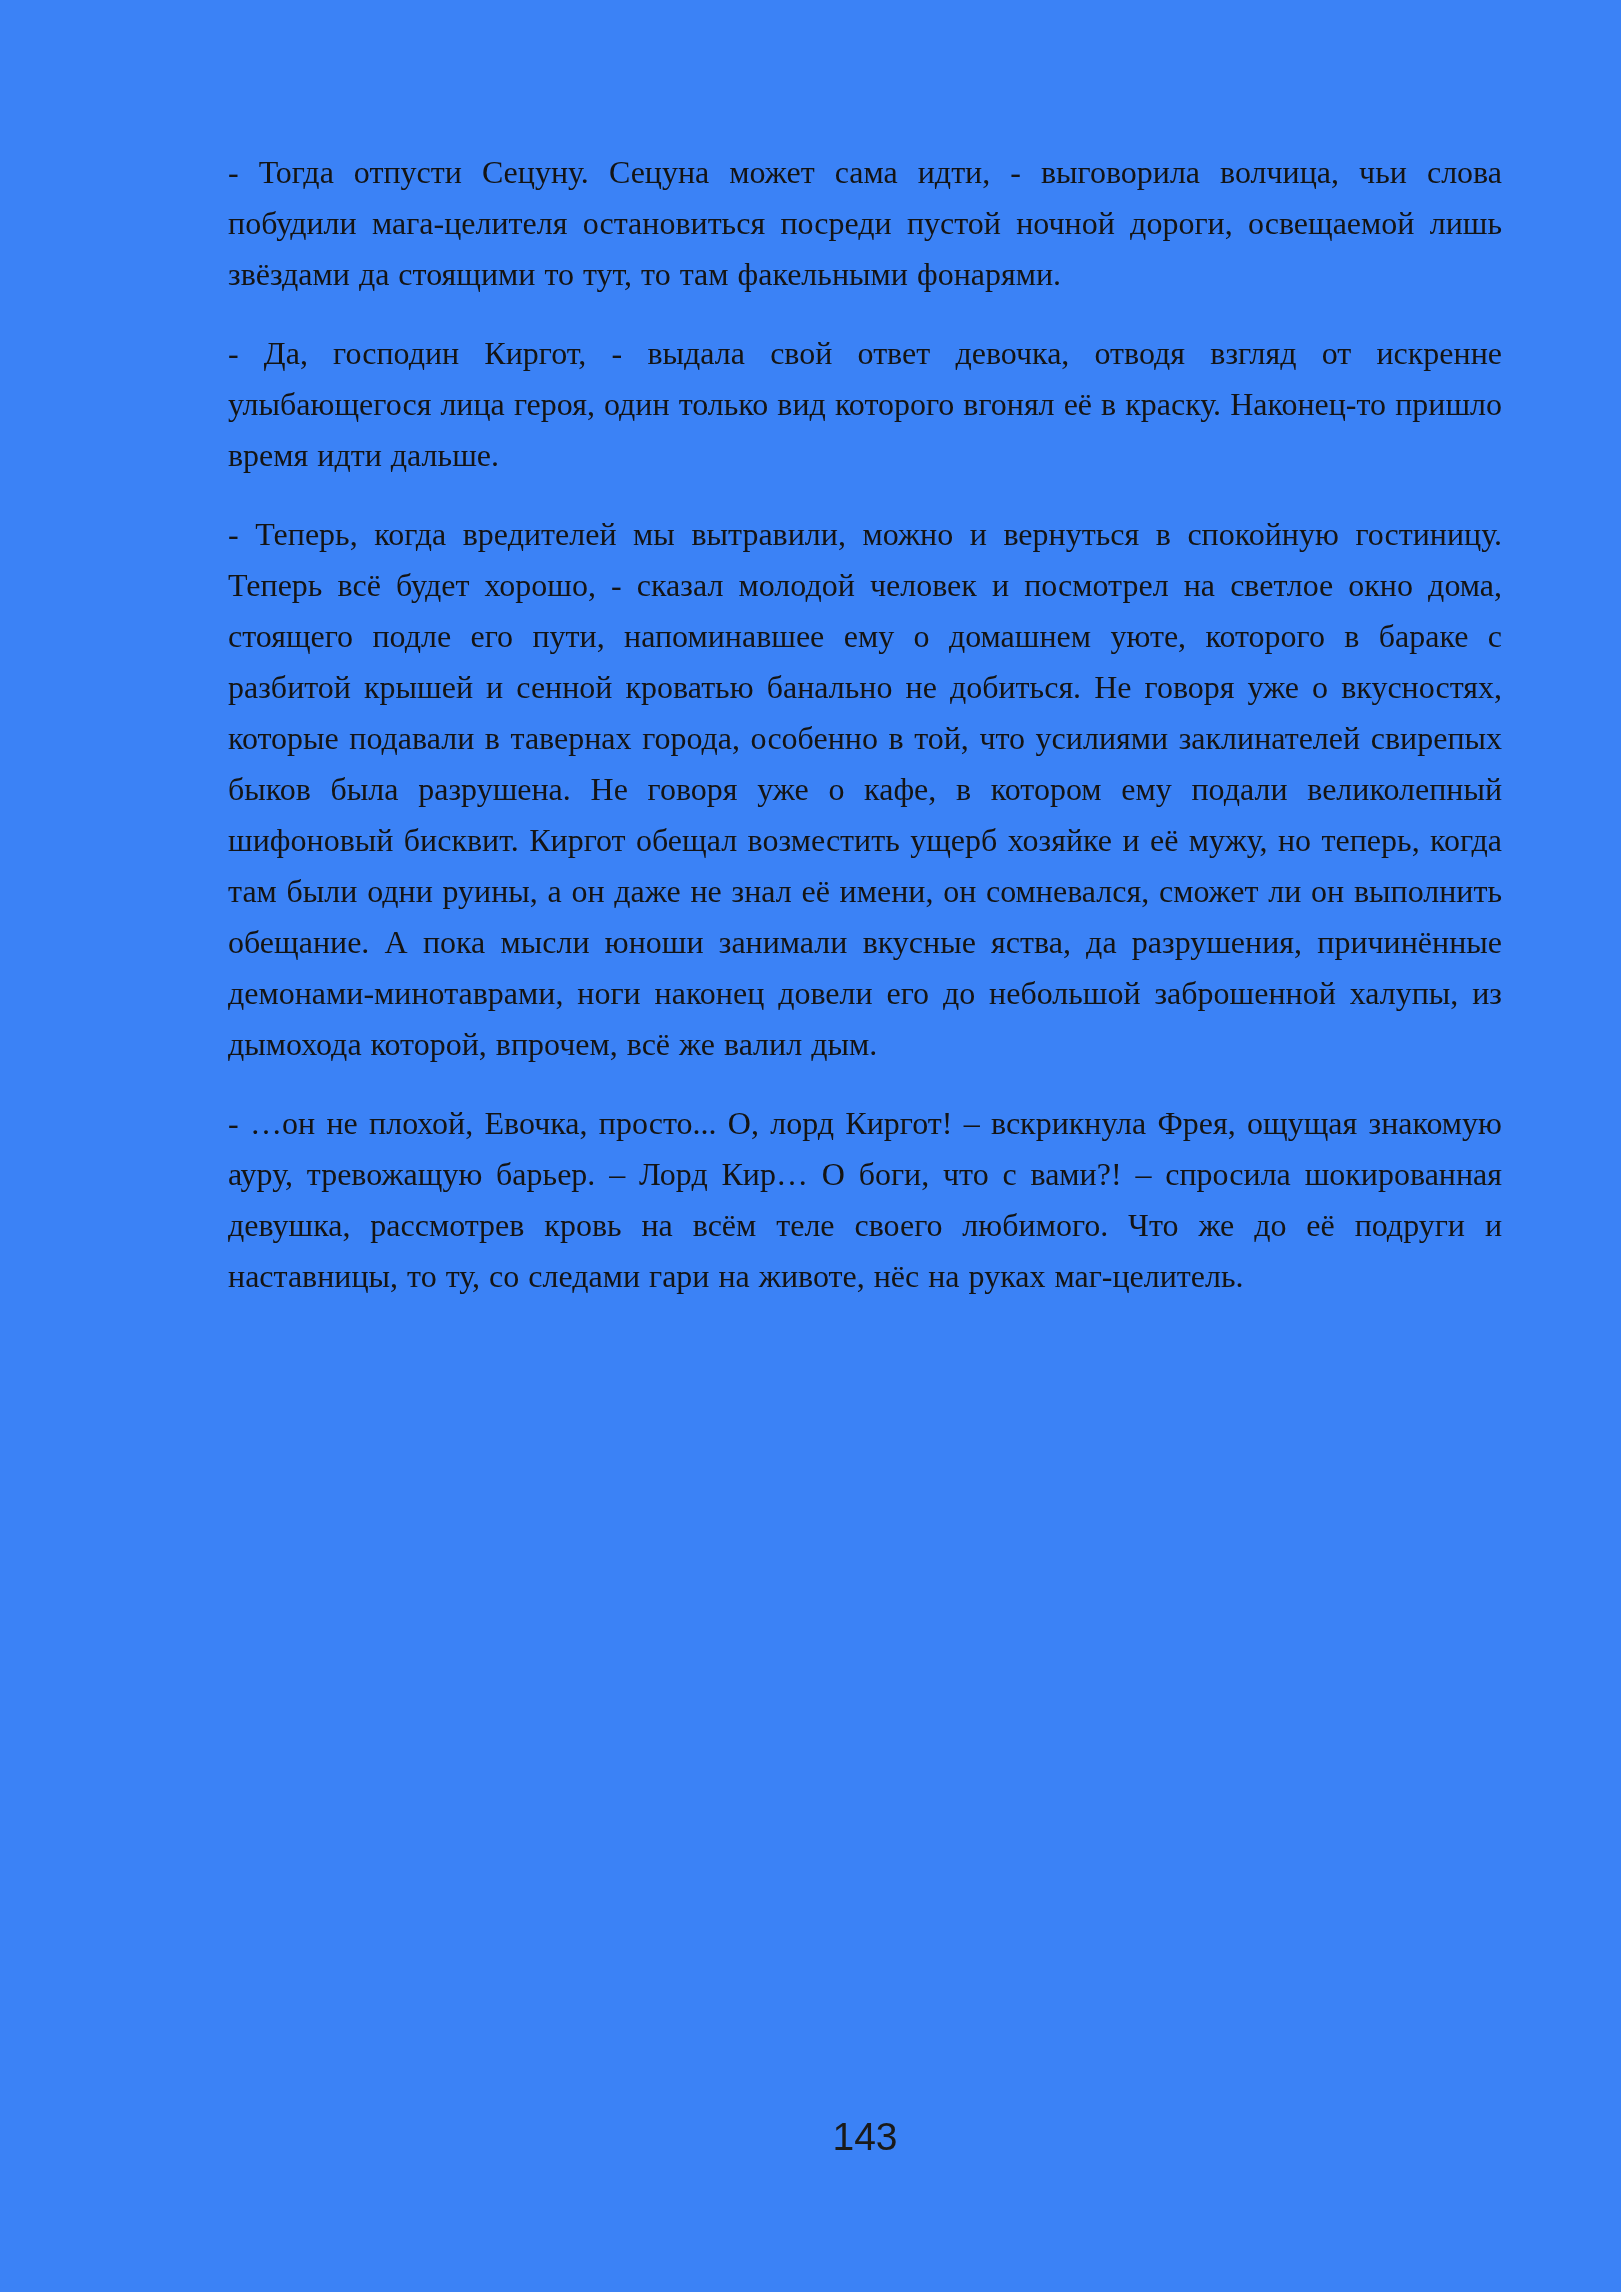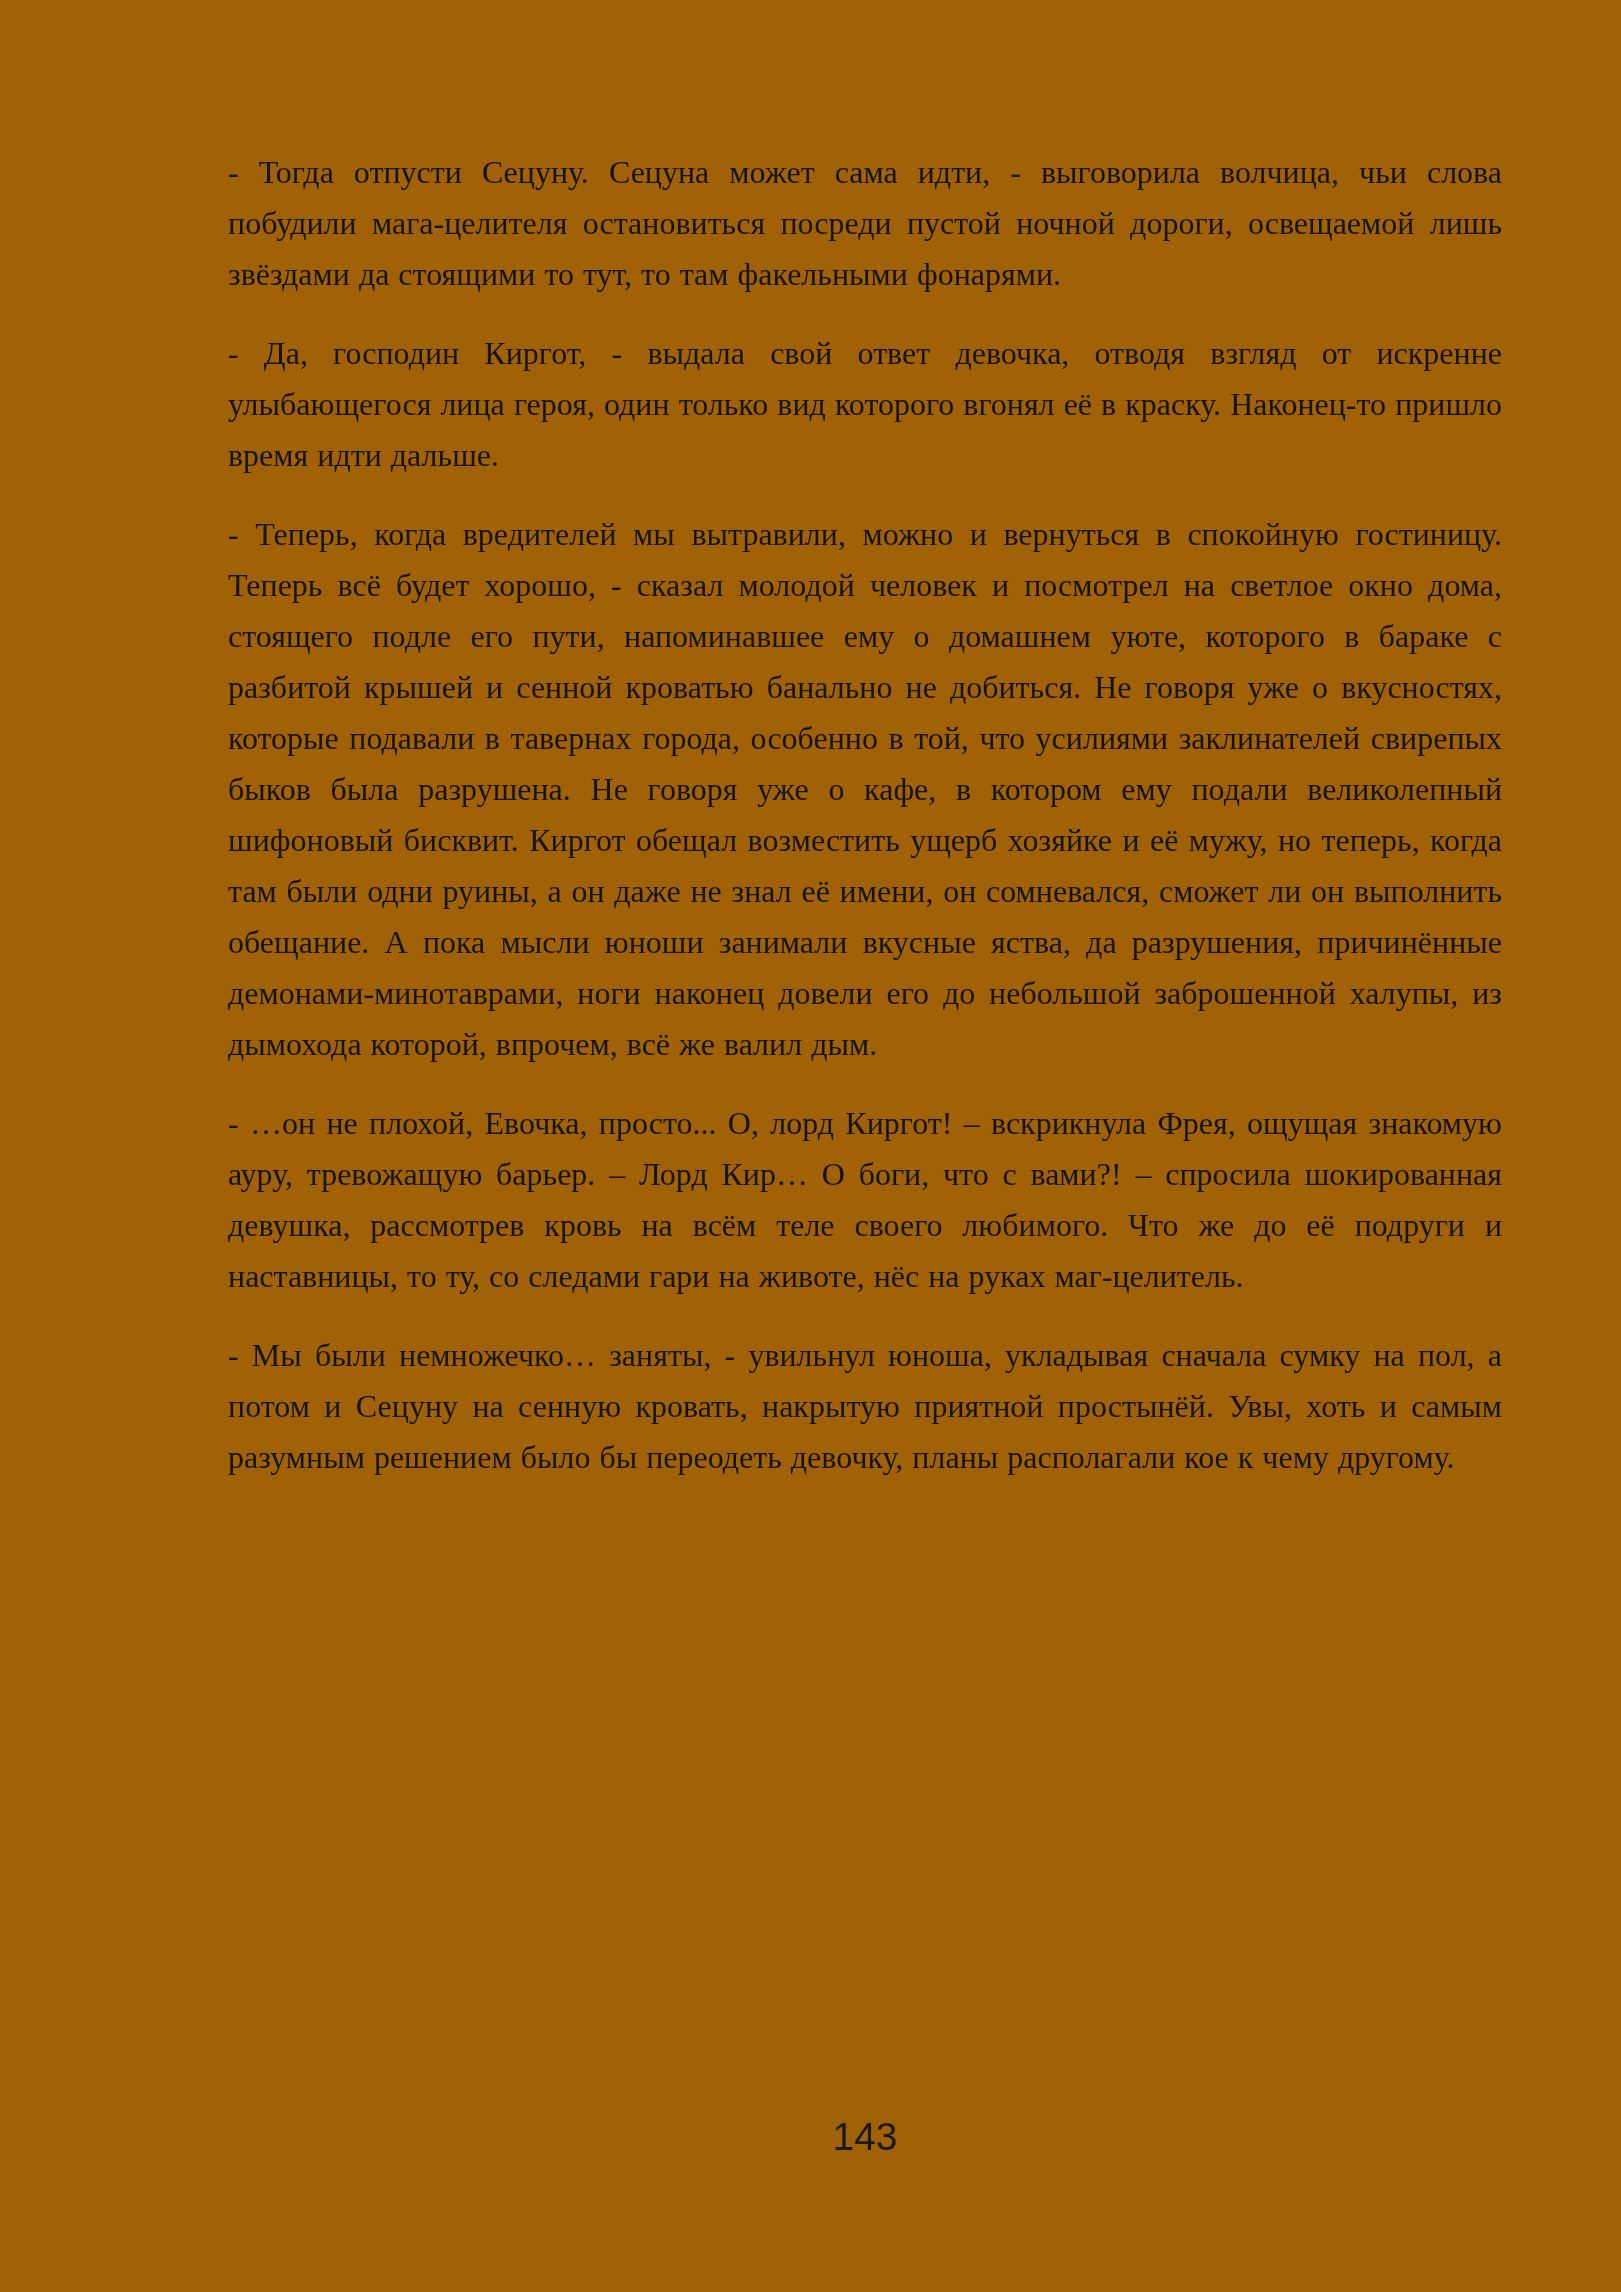--- a/index.html
+++ b/index.html
@@ -4,21 +4,21 @@
 <style>
   html, body {
     margin: 0;
     padding: 0;
     background: #ffffff;
   }
   .page {
     position: relative;
     width: 1621px;
     height: 2293px;
-    background: #a16207;
+    background: #3b82f6;
     overflow: hidden;
     font-family: "Liberation Serif", serif;
     color: #141414;
   }
   .content {
     position: absolute;
     left: 228px;
     top: 147px;
     width: 1274px;
   }
@@ -44,17 +44,16 @@
 </style>
 </head>
 <body>
 
 <div class="page">
   <div class="content">
     <p>- Тогда отпусти Сецуну. Сецуна может сама идти, - выговорила волчица, чьи слова побудили мага-целителя остановиться посреди пустой ночной дороги, освещаемой лишь звёздами да стоящими то тут, то там факельными фонарями.</p>
     <p>- Да, господин Киргот, - выдала свой ответ девочка, отводя взгляд от искренне улыбающегося лица героя, один только вид которого вгонял её в краску. Наконец-то пришло время идти дальше.</p>
     <p>- Теперь, когда вредителей мы вытравили, можно и вернуться в спокойную гостиницу. Теперь всё будет хорошо, - сказал молодой человек и посмотрел на светлое окно дома, стоящего подле его пути, напоминавшее ему о домашнем уюте, которого в бараке с разбитой крышей и сенной кроватью банально не добиться. Не говоря уже о вкусностях, которые подавали в тавернах города, особенно в той, что усилиями заклинателей свирепых быков была разрушена. Не говоря уже о кафе, в котором ему подали великолепный шифоновый бисквит. Киргот обещал возместить ущерб хозяйке и её мужу, но теперь, когда там были одни руины, а он даже не знал её имени, он сомневался, сможет ли он выполнить обещание. А пока мысли юноши занимали вкусные яства, да разрушения, причинённые демонами-минотаврами, ноги наконец довели его до небольшой заброшенной халупы, из дымохода которой, впрочем, всё же валил дым.</p>
     <p>- …он не плохой, Евочка, просто... О, лорд Киргот! – вскрикнула Фрея, ощущая знакомую ауру, тревожащую барьер. – Лорд Кир… О боги, что с вами?! – спросила шокированная девушка, рассмотрев кровь на всём теле своего любимого. Что же до её подруги и наставницы, то ту, со следами гари на животе, нёс на руках маг-целитель.</p>
-    <p>- Мы были немножечко… заняты, - увильнул юноша, укладывая сначала сумку на пол, а потом и Сецуну на сенную кровать, накрытую приятной простынёй. Увы, хоть и самым разумным решением было бы переодеть девочку, планы располагали кое к чему другому.</p>
   </div>
   <div class="footer">143</div>
 </div>
 
 
 </body></html>

